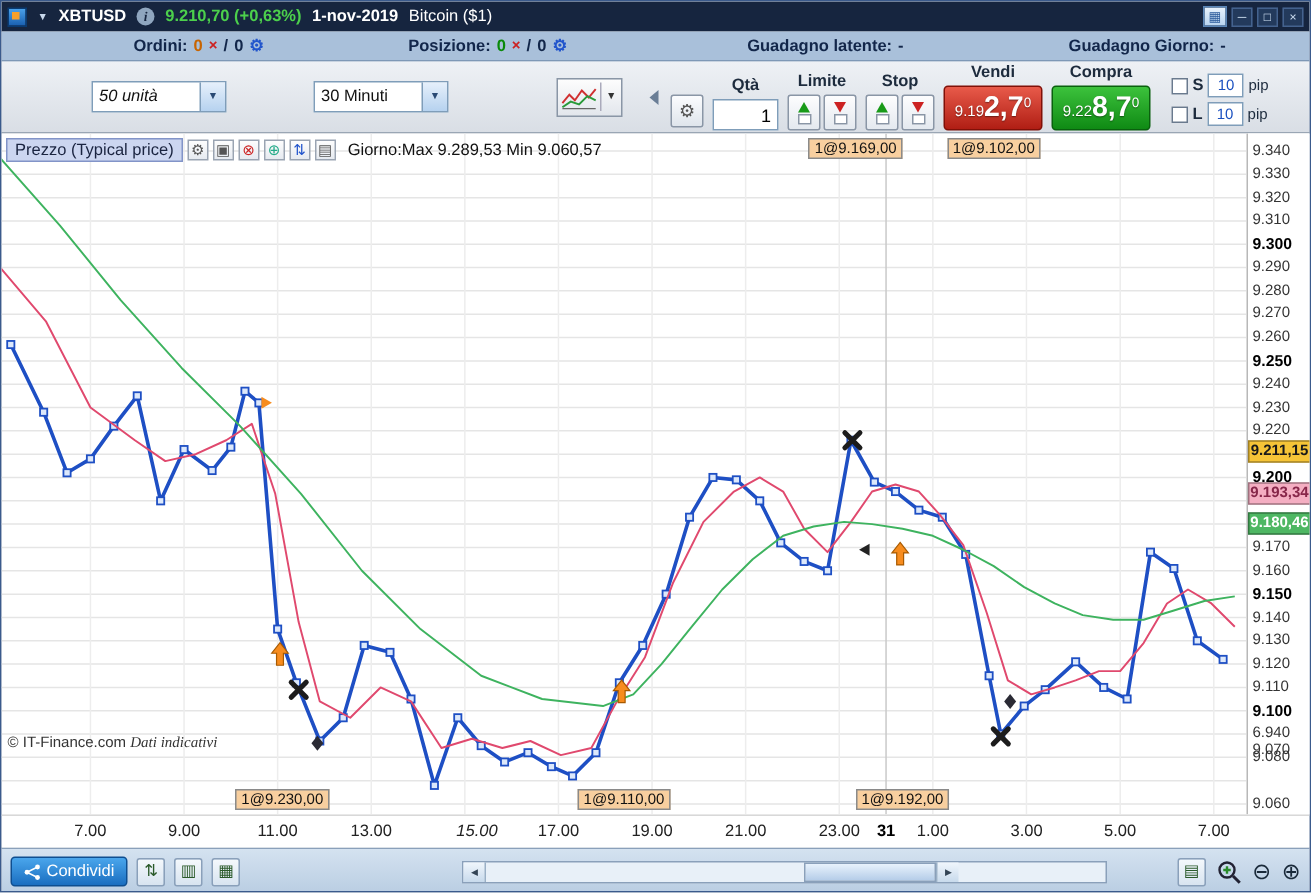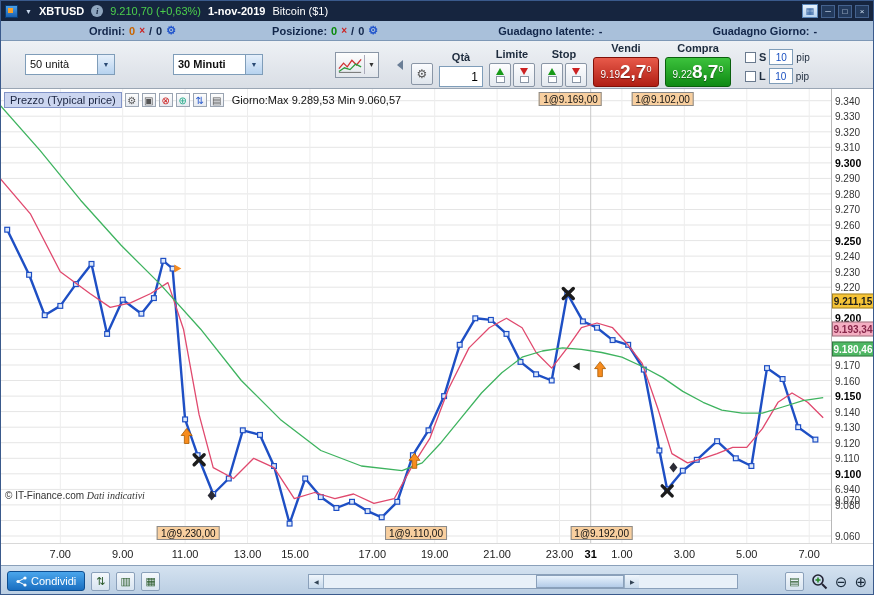--- a/index.html
+++ b/index.html
@@ -6,21 +6,21 @@
   body { margin:0; background:#9db0c4; font-family:"Liberation Sans",sans-serif; }
   .app { width:874px; height:595px; position:relative; background:#e5e5e5; overflow:hidden; border:1px solid #3a5a8c; }
 
   
   .titlebar { height:20px; background:#16253f; display:flex; align-items:center; padding:0 4px; color:#fff; font-size:11px; gap:7px; }
   .app-ic { width:13px; height:13px; background:linear-gradient(#4aa0e8,#1a60b0); border:1px solid #0a3a70; display:inline-block; position:relative; }
   .app-ic::after { content:""; position:absolute; left:2px; top:2px; width:5px; height:5px; background:#f7a02a; }
   .tb-caret { font-size:7px; color:#c8d8ec; }
   .tb-symbol { font-weight:bold; }
   .info-badge { width:12px; height:12px; border-radius:50%; background:#8fa6bf; color:#16253f; font-size:9px; font-weight:bold; font-style:italic; text-align:center; line-height:12px; font-family:"Liberation Serif",serif; }
-  .tb-price { color:#4cd04c; font-weight:normal; }
+  .tb-price { color:#4cd04c; font-weight:bold; }
   .tb-date { font-weight:bold; }
   .tb-right { margin-left:auto; display:flex; align-items:center; gap:3px; }
   .win-grid { width:16px; height:14px; background:linear-gradient(#e8f2fc,#b8d4f0); border:1px solid #5a86b8; color:#2a5a9a; font-size:9px; line-height:13px; text-align:center; }
   .win-btn { width:14px; height:13px; background:#233a5c; border:1px solid #44628e; color:#cfe0f2; font-size:8px; line-height:11px; text-align:center; }
 
   
   .statusbar { height:20px; background:#a9c0da; border-bottom:1px solid #7e98b6; display:flex; align-items:center; font-size:11px; color:#12264a; font-weight:bold; }
   .sb-g { display:flex; align-items:center; gap:4px; white-space:nowrap; }
   .g-ordini { margin-left:88px; }
   .g-pos { margin-left:96px; }
@@ -29,22 +29,22 @@
   .cnt-o { color:#c86400; }
   .cnt-g { color:#0a8a0a; }
   .mini-x { color:#cc2222; font-weight:bold; font-size:10px; cursor:pointer; }
   .mini-gear { color:#2255cc; font-size:11px; cursor:pointer; }
 
   
   .toolbar { height:48px; background:linear-gradient(#eef1f5,#d9dee5); border-bottom:1px solid #9aa6b4; display:flex; align-items:center; position:relative; }
   .select { display:inline-flex; width:90px; height:21px; border:1px solid #7f9db9; background:#fff; align-items:stretch; cursor:pointer; }
   .select .sel-txt { flex:1; font-size:11px; padding:3px 4px; color:#111; white-space:nowrap; }
   .select .sel-btn { width:17px; background:linear-gradient(#e6f0fb,#b6d2ef); border-left:1px solid #7f9db9; color:#2a4a74; font-size:7px; display:flex; align-items:center; justify-content:center; }
-  .sel-units { margin-left:24px; }
-  .sel-tf { margin-left:58px;font-weight:bold; }
+  .sel-units { margin-left:60px;font-style:italic; }
+  .sel-tf { margin-left:58px; }
   .charttype-btn { margin-left:72px; width:44px; height:26px; background:linear-gradient(#fdfdfd,#e2e6ec); border:1px solid #8a96a6; display:flex; align-items:center; cursor:pointer; }
   .charttype-btn svg { margin:0 2px; }
   .charttype-btn .ct-caret { font-size:7px; color:#333; border-left:1px solid #aab; padding:6px 3px; }
   .tab-arrow { width:0; height:0; border-top:5px solid transparent; border-bottom:5px solid transparent; border-right:6px solid #6a7e96; margin-left:18px; }
 
   
   .ticket { display:flex; align-items:flex-end; gap:6px; margin-left:4px; padding:2px 4px; }
   .wrench-btn { width:22px; height:22px; background:linear-gradient(#fbfcfe,#dfe5ec); border:1px solid #8a96a6; border-radius:2px; font-size:12px; color:#555; cursor:pointer; margin-bottom:2px; }
   .tcol { display:flex; flex-direction:column; align-items:center; gap:2px; }
   .tcol-h { font-size:11px; font-weight:bold; color:#1d2b3d; height:13px; }
@@ -397,21 +397,21 @@
         <div class="ptag" style="top: 239.687px; background: rgb(244, 174, 194); color: rgb(135, 39, 74);">9.193,34</div>
         <div class="ptag" style="top: 259.713px; background: rgb(78, 183, 99); color: rgb(255, 255, 255);">9.180,46</div>
       </div>
   </div>
 
   <div class="xaxis">
       <div class="xtick" style="left: 59.2857px;">7.00</div>
       <div class="xtick" style="left: 121.692px;">9.00</div>
       <div class="xtick" style="left: 184.098px;">11.00</div>
       <div class="xtick" style="left: 246.504px;">13.00</div>
-      <div class="xtick" style="left: 294px;">15.00</div>
+      <div class="xtick" style="left: 317px; font-style: italic;">15.00</div>
       <div class="xtick" style="left: 371.316px;">17.00</div>
       <div class="xtick" style="left: 433.722px;">19.00</div>
       <div class="xtick" style="left: 496.128px;">21.00</div>
       <div class="xtick" style="left: 558.534px;">23.00</div>
       <div class="xtick b" style="left: 589.737px;">31</div>
       <div class="xtick" style="left: 620.94px;">1.00</div>
       <div class="xtick" style="left: 683.346px;">3.00</div>
       <div class="xtick" style="left: 745.752px;">5.00</div>
       <div class="xtick" style="left: 808.158px;">7.00</div>
     </div>

